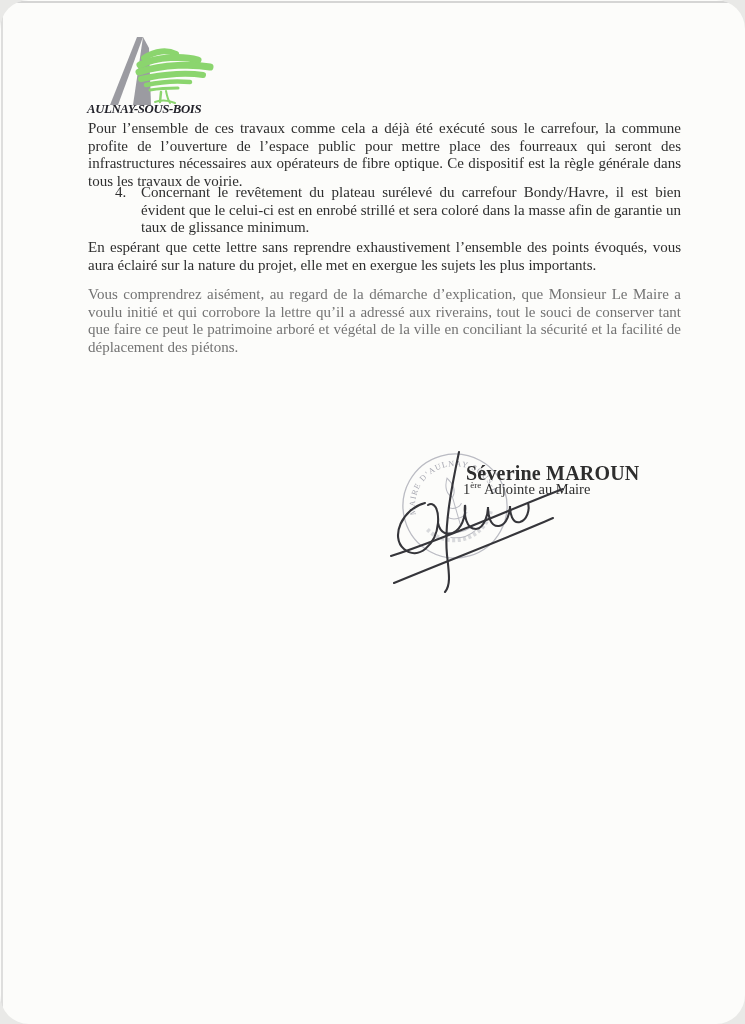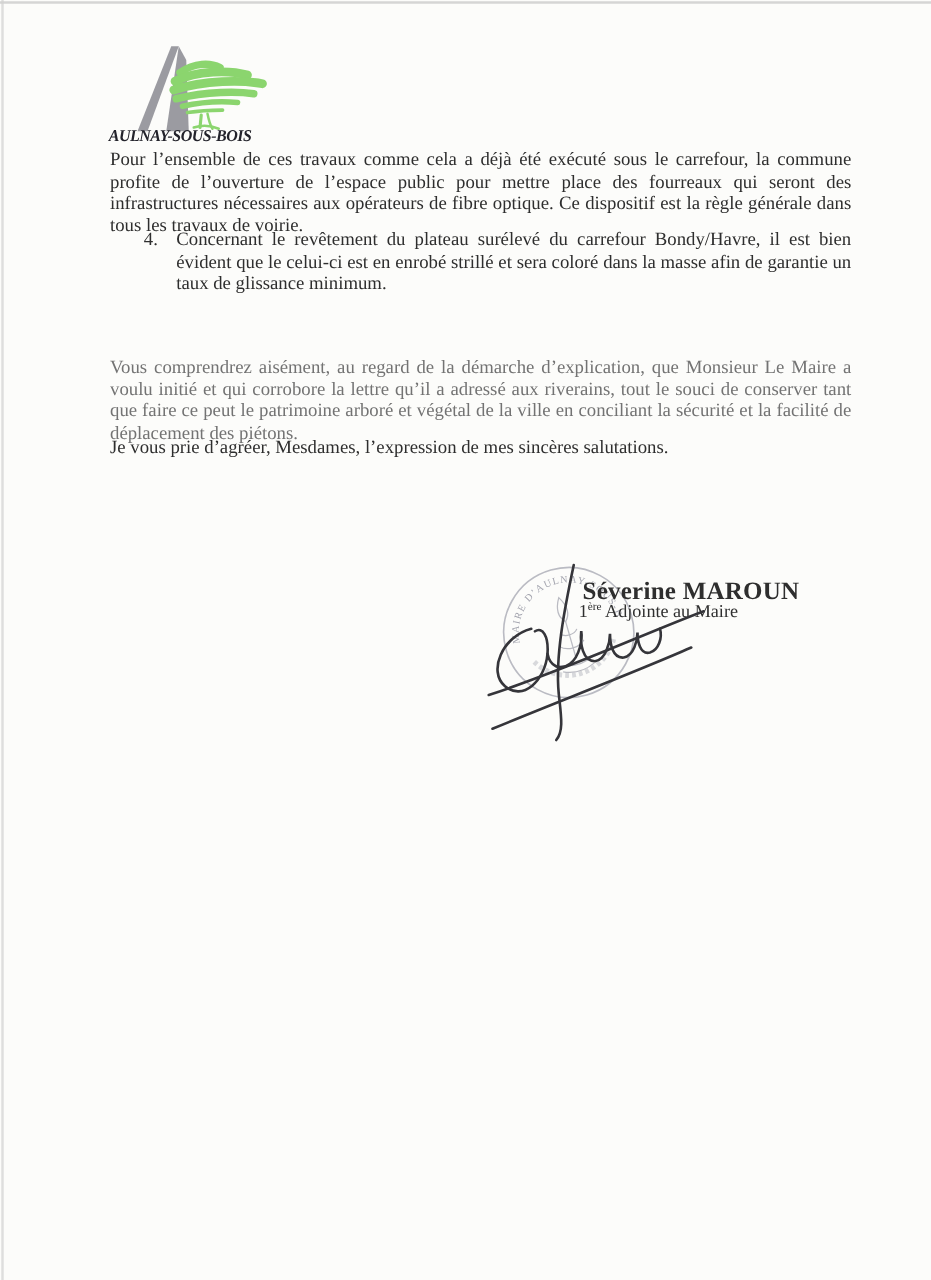--- a/index.html
+++ b/index.html
@@ -3,20 +3,21 @@
 <meta charset="utf-8">
 <style>
   html,body{margin:0;padding:0;background:#e9e9e7;}
   .page{
     position:relative;
     width:745px;height:1024px;
     margin:0 auto;
     background:#fcfcfa;
     overflow:hidden;
     font-family:"Liberation Serif", serif;
+    border-radius:29px;
   }
   .scan-edge-top{
     position:absolute;left:0;top:1px;width:745px;height:2px;
     background:#cacaca;opacity:.8;
   }
   .scan-edge-left{
     position:absolute;left:1px;top:0;width:2px;height:1024px;
     background:#d2d2d0;opacity:.7;
   }
   
@@ -81,24 +82,24 @@
   </svg>
   <div class="logo-wordmark" style="color: rgb(35, 35, 43);">AULNAY-SOUS-BOIS</div>
 
   <p class="para p1" style="color: rgb(46, 46, 46);">Pour l’ensemble de ces travaux comme cela a déjà été exécuté sous le carrefour, la commune profite de l’ouverture de l’espace public pour mettre place des fourreaux qui seront des infrastructures nécessaires aux opérateurs de fibre optique. Ce dispositif est la règle générale dans tous les travaux de voirie.</p>
 
   <div class="para item4" style="color: rgb(46, 46, 46);">
     <span class="num">4.</span>
     <span>Concernant le revêtement du plateau surélevé du carrefour Bondy/Havre, il est bien évident que le celui-ci est en enrobé strillé et sera coloré dans la masse afin de garantie un taux de glissance minimum.</span>
   </div>
 
+  <p class="para p2" style="color: rgb(46, 46, 46);">En espérant que cette lettre sans reprendre exhaustivement l’ensemble des points évoqués, vous aura éclairé sur la nature du projet, elle met en exergue les sujets les plus importants.</p>
 
   <p class="para p3" style="color: #737373;">Vous comprendrez aisément, au regard de la démarche d’explication, que Monsieur Le Maire a voulu initié et qui corrobore la lettre qu’il a adressé aux riverains, tout le souci de conserver tant que faire ce peut le patrimoine arboré et végétal de la ville en conciliant la sécurité et la facilité de déplacement des piétons.</p>
 
-  <p class="para closing" style="color: rgb(46, 46, 46);">Je vous prie d’agréer, Mesdames, l’expression de mes sincères salutations.</p>
 
   <svg class="stamp" viewBox="0 0 114 114" aria-hidden="true">
     <circle cx="57" cy="57" r="52" fill="none" stroke="#aeafb8" stroke-width="1.3" opacity=".85"></circle>
     <path id="stampArc" d="M 17,57 A 40,40 0 1 1 97,57" fill="none"></path>
     <text font-size="8" letter-spacing="1.1" fill="#a3a4ae" font-family="Liberation Serif, serif">
       <textPath href="#stampArc" startOffset="2%">MAIRE D’AULNAY-SOUS-BOIS</textPath>
     </text>
 
     <path d="M 24,72 A 38,38 0 0 0 90,72" fill="none" stroke="#b4b5be" stroke-width="4" stroke-dasharray="3 2.5" opacity=".5"></path>
 

